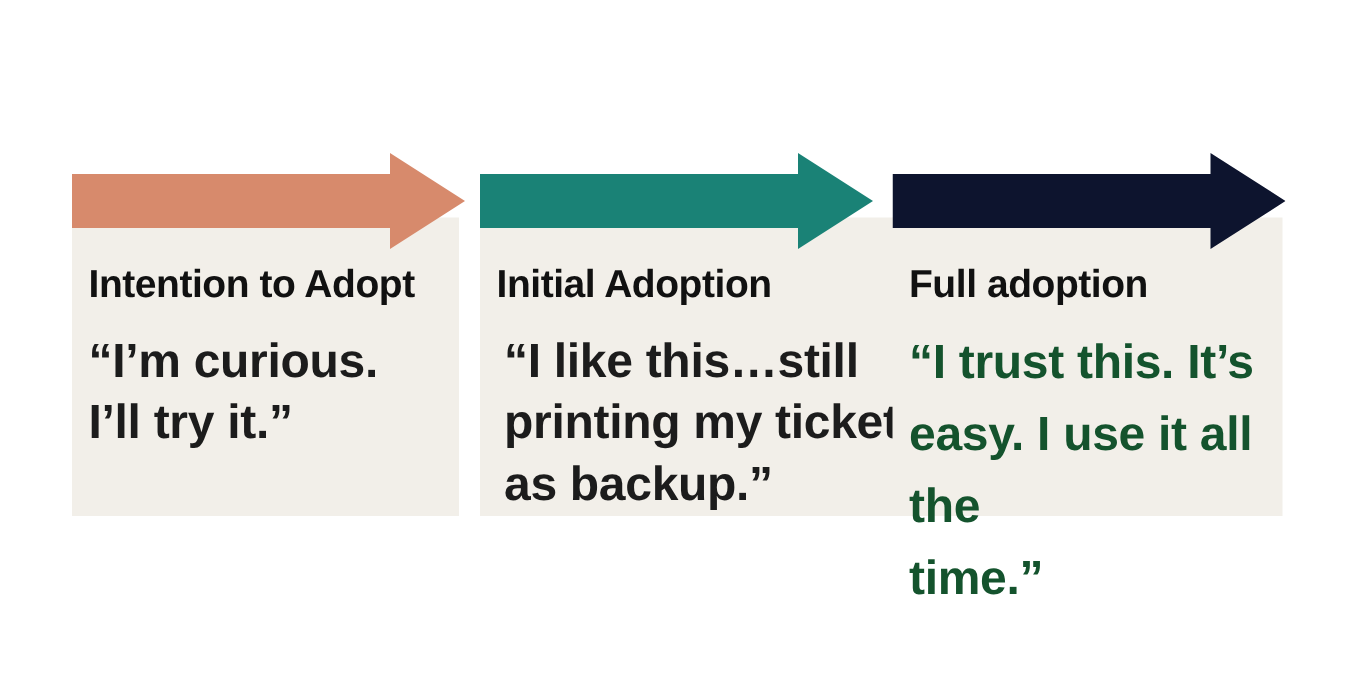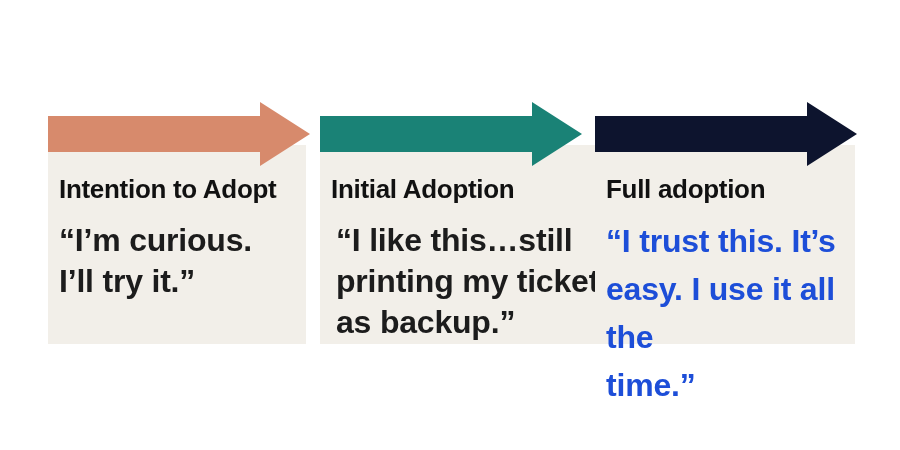--- a/index.html
+++ b/index.html
@@ -71,18 +71,18 @@
     <p class="stage-quote" style="color: rgb(28, 28, 28); margin-left: 16px;">“I like this…still
 printing my tickets
 as backup.”</p>
   </section>
 
   <section class="stage stage-3" style="background-color: rgb(242, 239, 233);">
     <svg class="arrow" width="262" height="64" viewBox="0 0 262 64" aria-hidden="true">
       <polygon points="0,14 212,14 212,0 262,32 212,64 212,50 0,50" fill="#0D142E"></polygon>
     </svg>
     <h2 class="stage-title" style="color: rgb(17, 17, 17);">Full adoption</h2>
-    <p class="stage-quote" style="color: #1d4ed8;">“I trust this. It’s
+    <p class="stage-quote" style="color: #14532d;">“I trust this. It’s
 easy. I use it all the
 time.”</p>
   </section>
 
 </div>
 
 </body></html>

